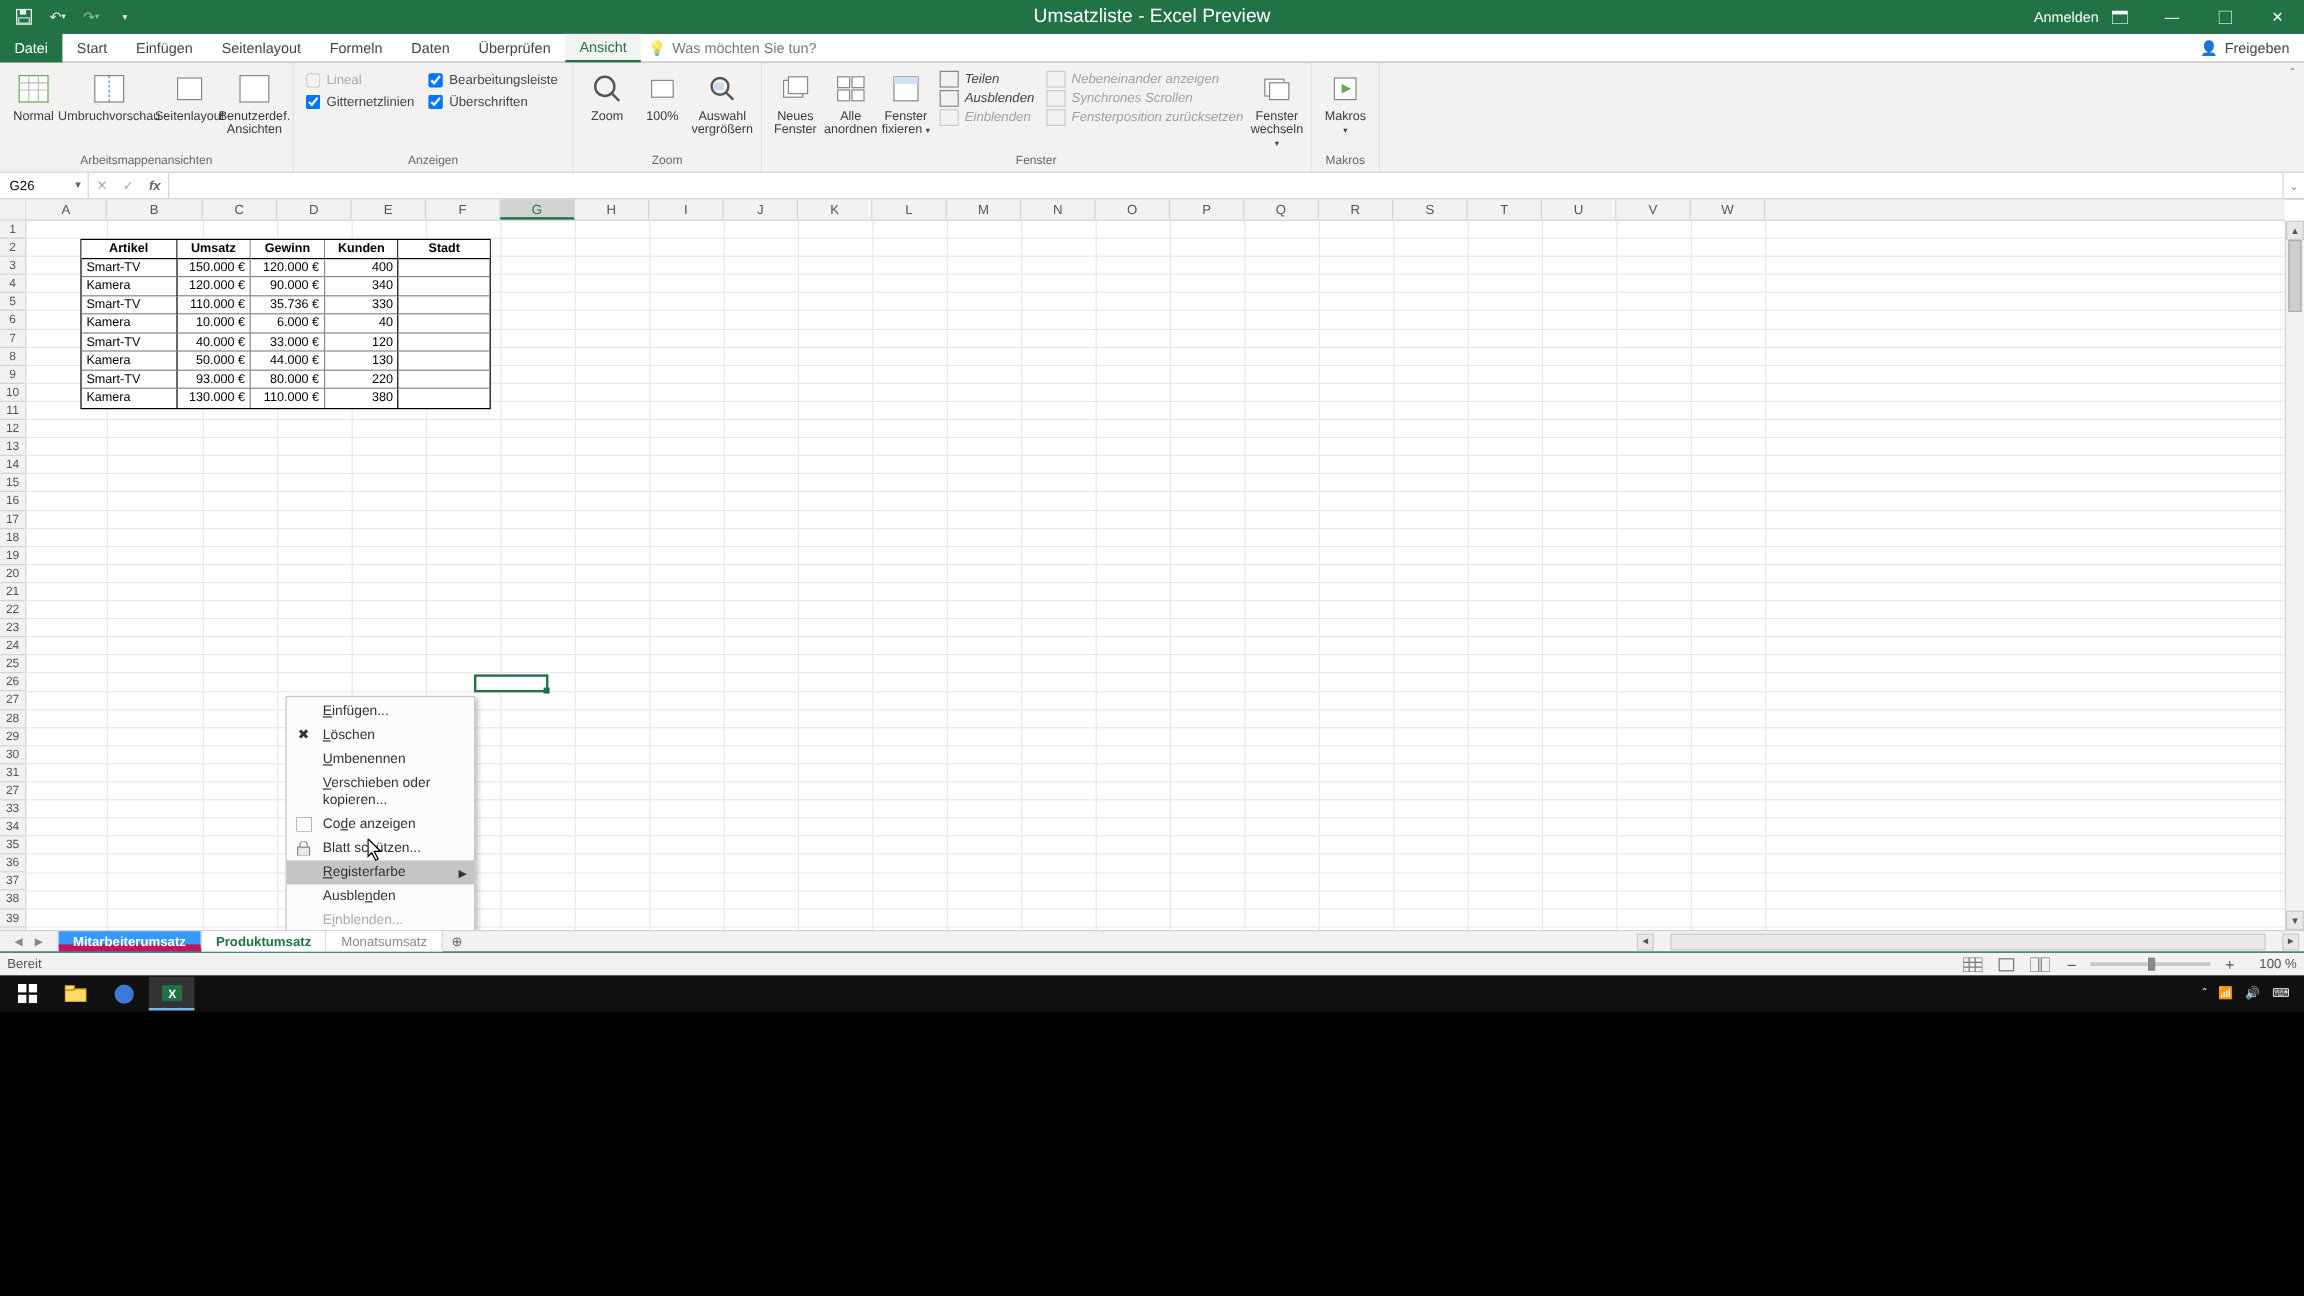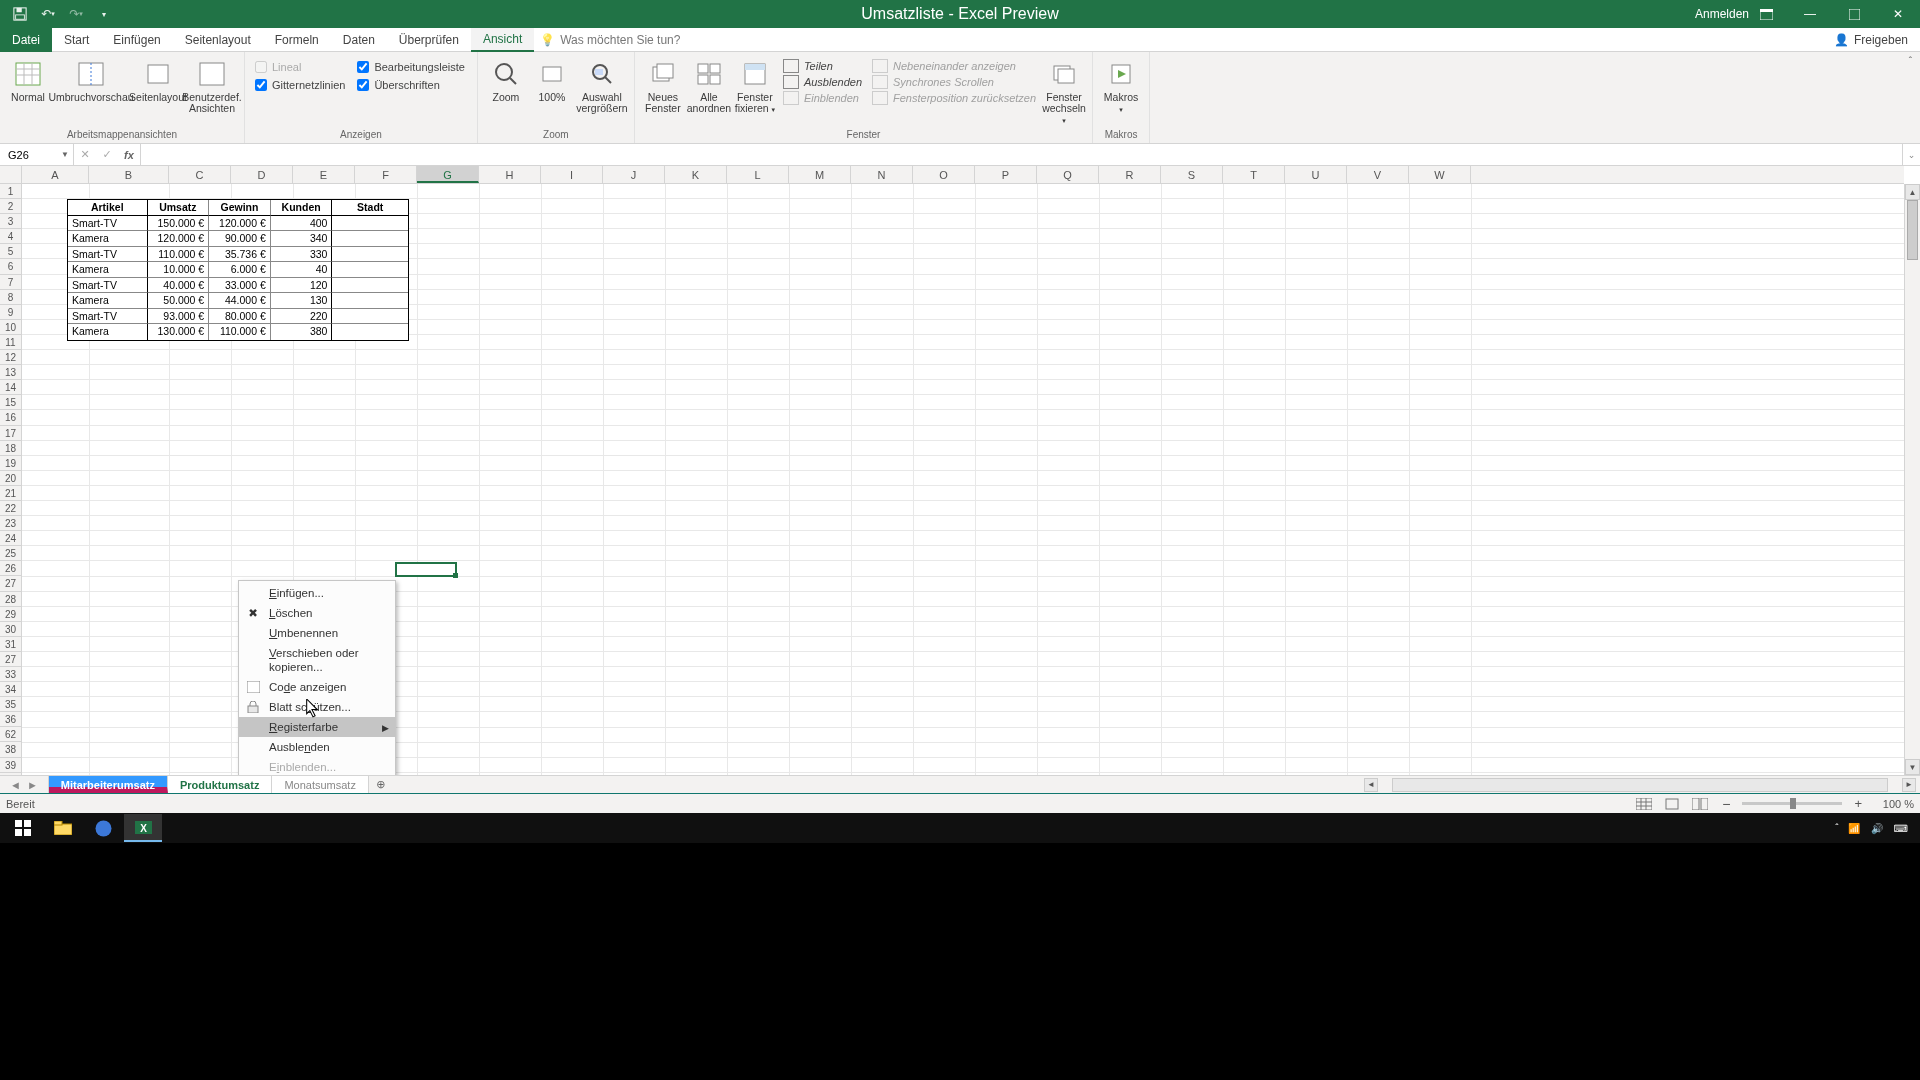--- a/index.html
+++ b/index.html
@@ -433,21 +433,21 @@
       <div class="rh">27</div>
       <div class="rh">28</div>
       <div class="rh">29</div>
       <div class="rh">30</div>
       <div class="rh">31</div>
       <div class="rh">27</div>
       <div class="rh">33</div>
       <div class="rh">34</div>
       <div class="rh">35</div>
       <div class="rh">36</div>
-      <div class="rh">62</div>
+      <div class="rh">37</div>
       <div class="rh">38</div>
       <div class="rh">39</div>
     </div>
   <div class="cells" id="cells">
       <div class="gridlines-v" style="left: 67px;"></div>
       <div class="gridlines-v" style="left: 147px;"></div>
       <div class="gridlines-v" style="left: 209px;"></div>
       <div class="gridlines-v" style="left: 271px;"></div>
       <div class="gridlines-v" style="left: 333px;"></div>
       <div class="gridlines-v" style="left: 395px;"></div>

